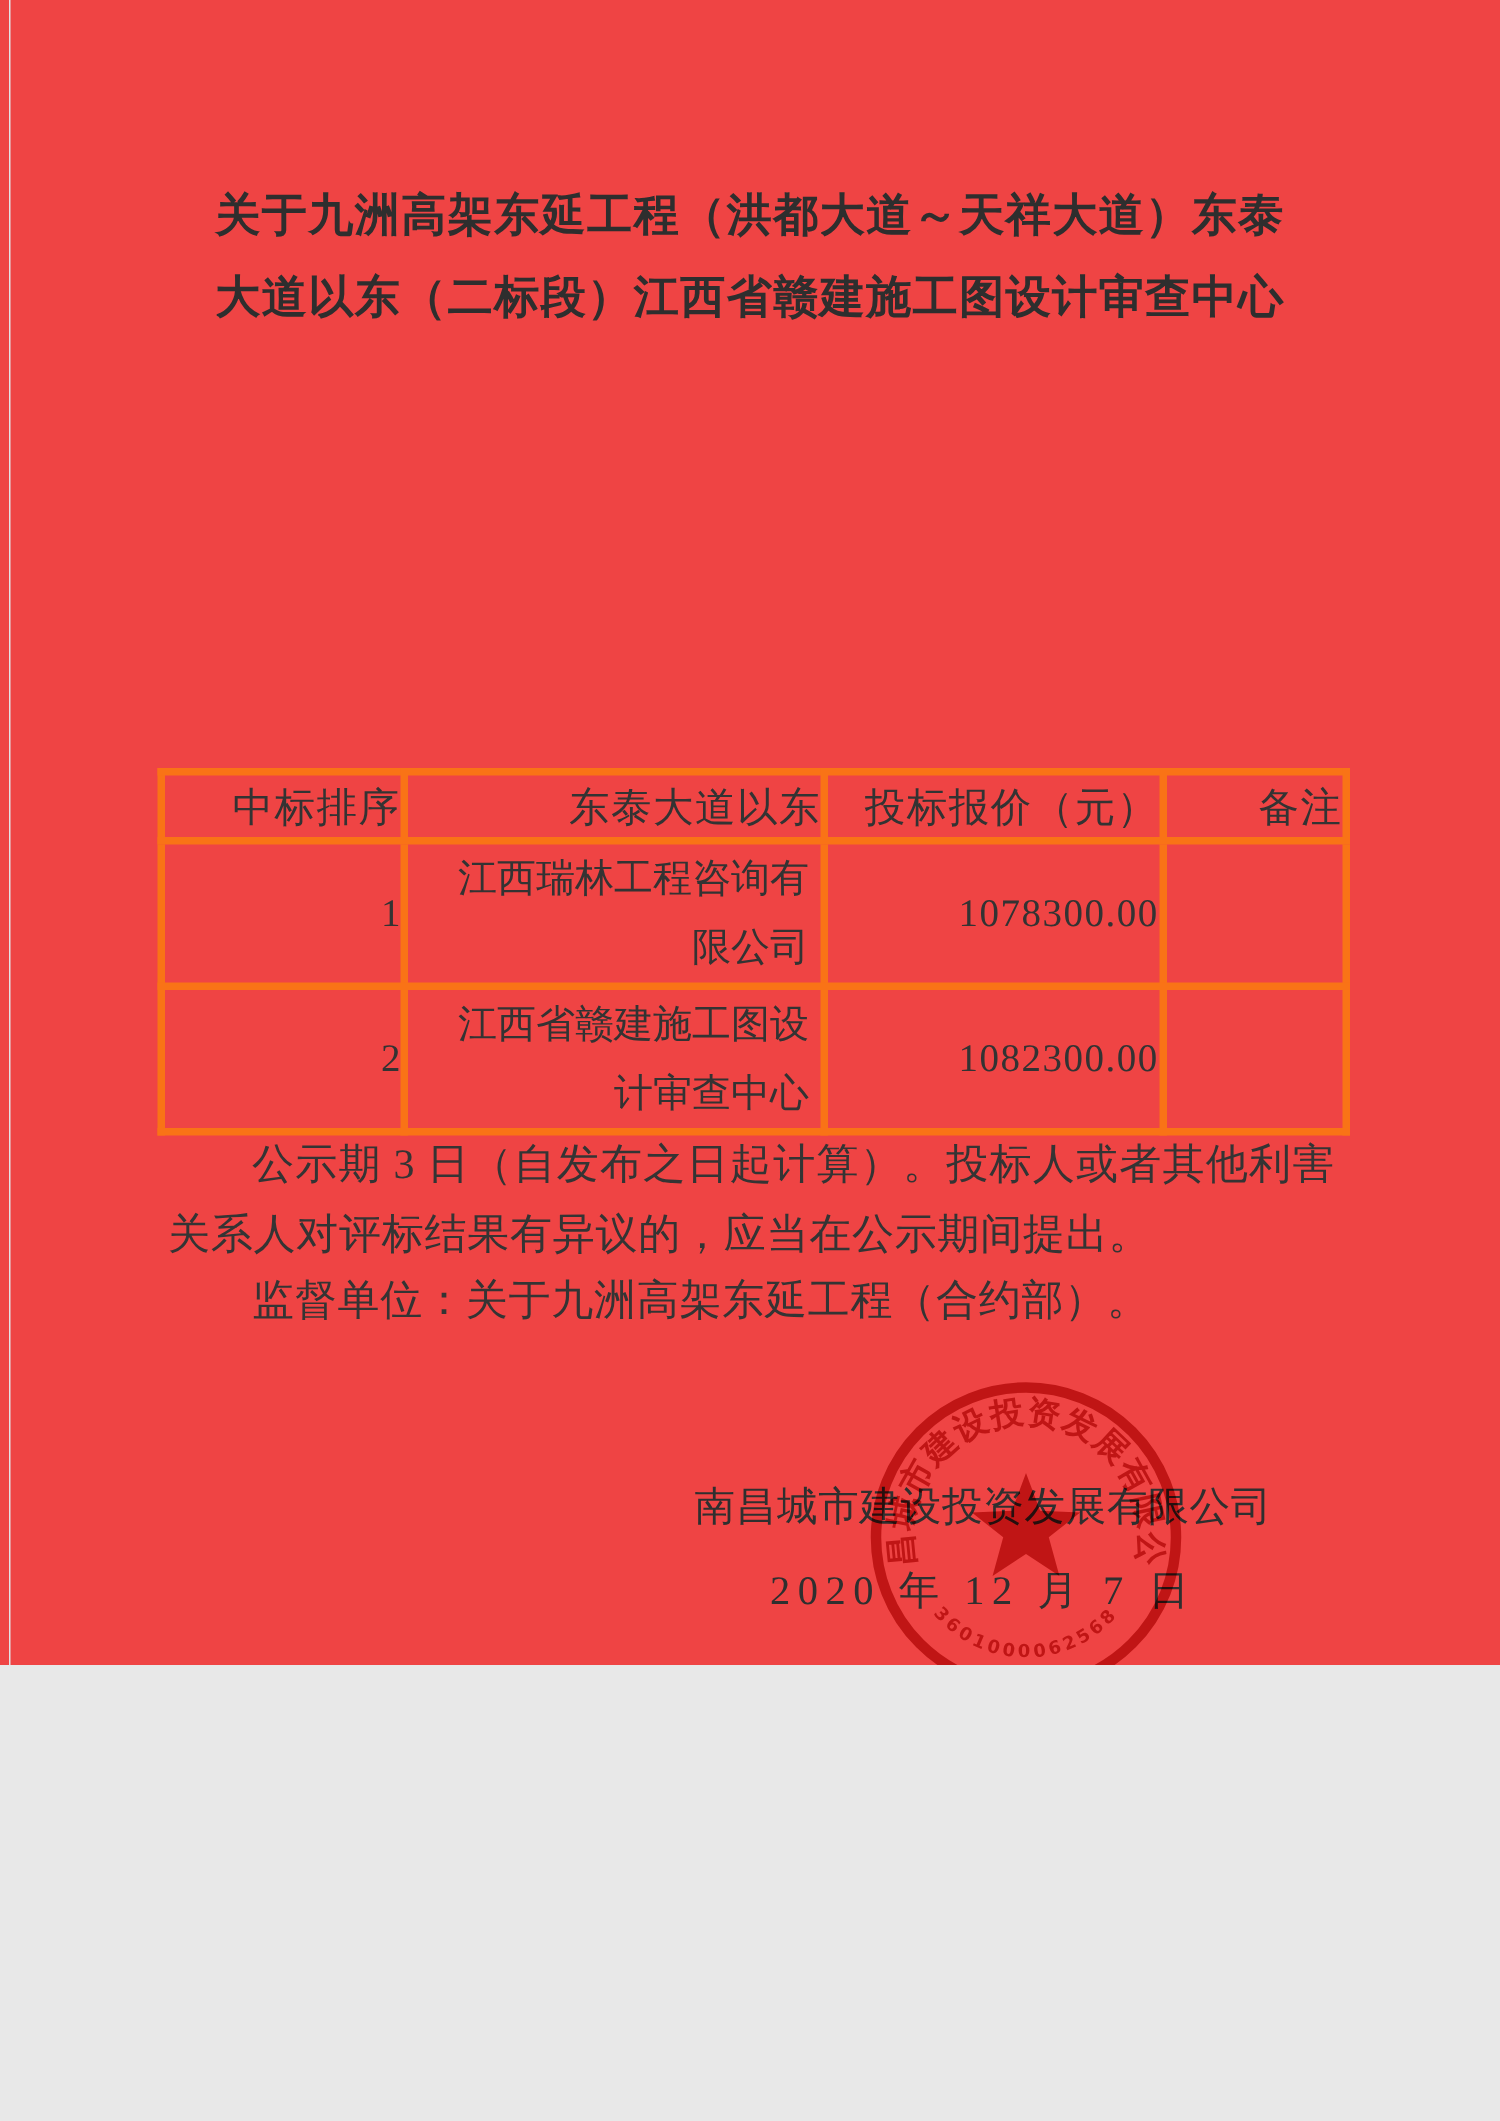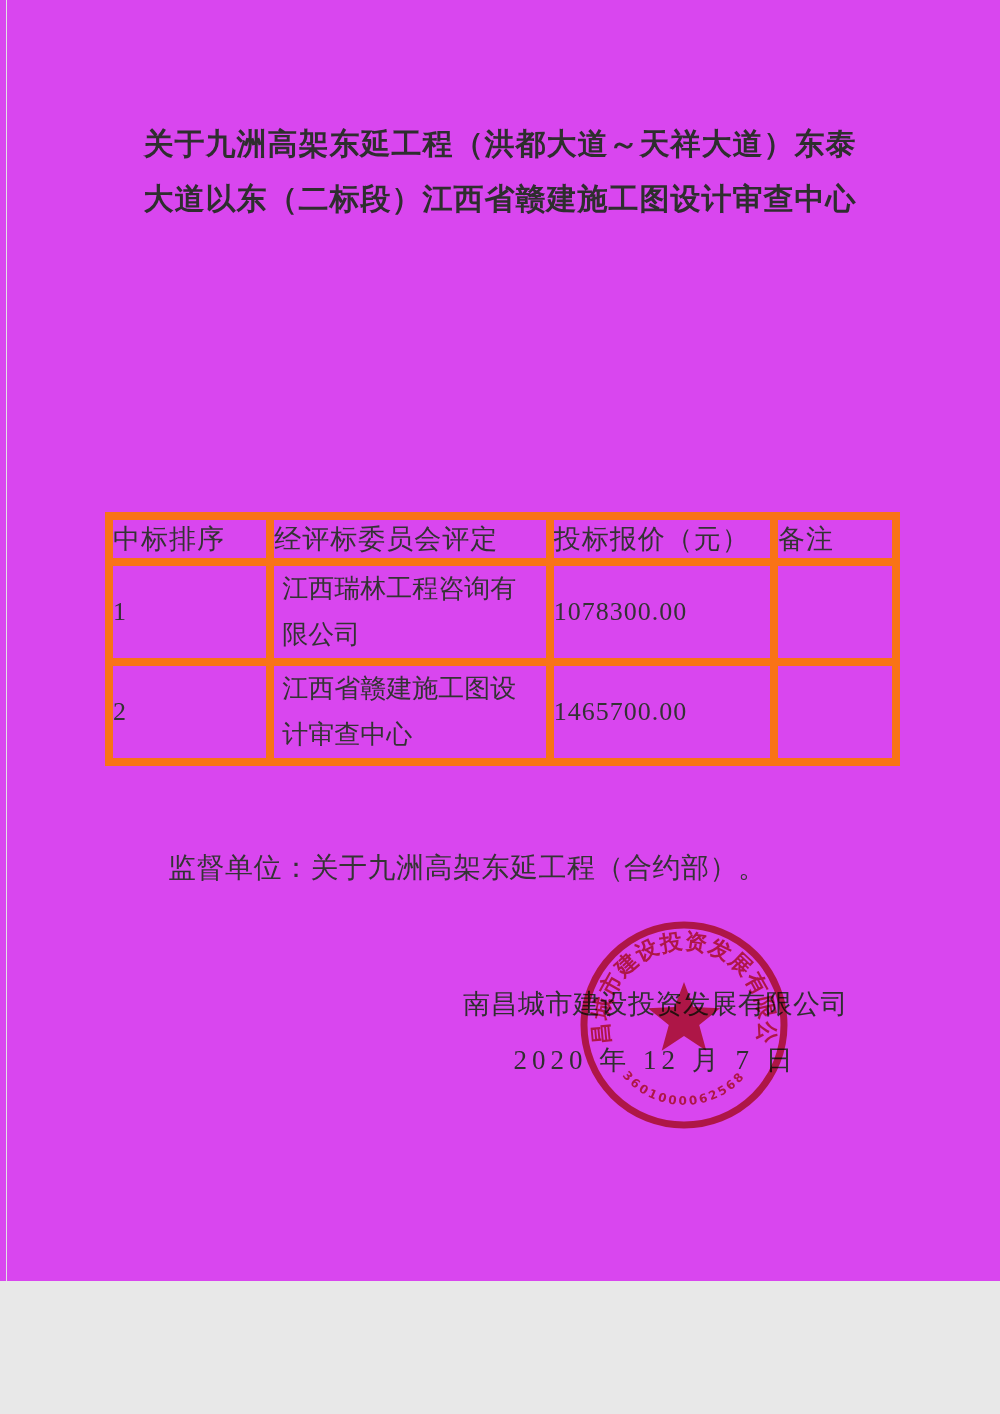--- a/index.html
+++ b/index.html
@@ -1,22 +1,22 @@
 <!DOCTYPE html>
 <html><head>
 <meta charset="utf-8">
 <style>
   * { margin: 0; padding: 0; box-sizing: border-box; }
   html, body { background: #e8e8e8; }
   .page {
     position: relative;
     width: 1000px;
-    height: 1281px;
+    height: 1110px;
     margin: 0 auto;
-    background: #d946ef;
+    background: #ef4444;
     overflow: hidden;
     font-family: "Liberation Serif", "DejaVu Serif", serif;
     color: #323232;
   }
   
   .scan-edge-left {
     position: absolute; left: 6px; top: 0; width: 1px; height: 100%;
     background: #e2e2e5;
   }
   .scan-edge-bottom {
@@ -46,22 +46,22 @@
     text-indent: 2em; color: #343434; white-space: nowrap;
   }
   .line-supervisor { top: 844px; }
   .line-phone { top: 889px; }
 
   table.bid-table {
     position: absolute; left: 105px; top: 512px; width: 795px;
     border-collapse: collapse; table-layout: fixed;
   }
   .bid-table th, .bid-table td {
-    border: 8px solid #f97316;
-    text-align: left; vertical-align: middle;
+    border: 5px solid #f97316;
+    text-align: right; vertical-align: middle;
     font-weight: normal; color: #333;
   }
   .bid-table th { height: 46px; font-size: 27px; letter-spacing: 1px; }
   .bid-table td { height: 96px; font-size: 26px; line-height: 46px; }
   .bid-table td.cell-name { padding: 0 8px; }
   .bid-table td.cell-price { letter-spacing: 1px; }
 
   .signature {
     position: absolute; right: 152px; top: 986px;
     text-align: center;
@@ -95,41 +95,42 @@
   <table class="bid-table">
     <colgroup>
       <col style="width:20.5%">
         <col style="width:35.5%">
         <col style="width:28.5%">
         <col style="width:15.5%">
     </colgroup>
     <thead>
       <tr>
         <th>中标排序</th>
-        <th>经评标委员会评定</th>
+        <th>东泰大道以东</th>
         <th>投标报价（元）</th>
         <th>备注</th>
       </tr>
     </thead>
     <tbody>
       <tr>
         <td class="cell-rank">1</td>
         <td class="cell-name">江西瑞林工程咨询有限公司</td>
         <td class="cell-price">1078300.00</td>
         <td class="cell-remark"></td>
       </tr>
       <tr>
         <td class="cell-rank">2</td>
         <td class="cell-name">江西省赣建施工图设计审查中心</td>
-        <td class="cell-price">1465700.00</td>
+        <td class="cell-price">1082300.00</td>
         <td class="cell-remark"></td>
       </tr>
     </tbody>
   </table>
 
+  <div class="para para2">公示期 3 日（自发布之日起计算）。投标人或者其他利害关系人对评标结果有异议的，应当在公示期间提出。</div>
 
   <div class="line-indent line-supervisor">监督单位：关于九洲高架东延工程（合约部）。</div>
 
   <div class="signature">
     <div class="sig-company">南昌城市建设投资发展有限公司</div>
     <div class="sig-date">2020 年 12 月 7 日</div>
   </div>
 
   <svg class="seal" viewBox="0 0 220 220" xmlns="http://www.w3.org/2000/svg">
     <defs>

